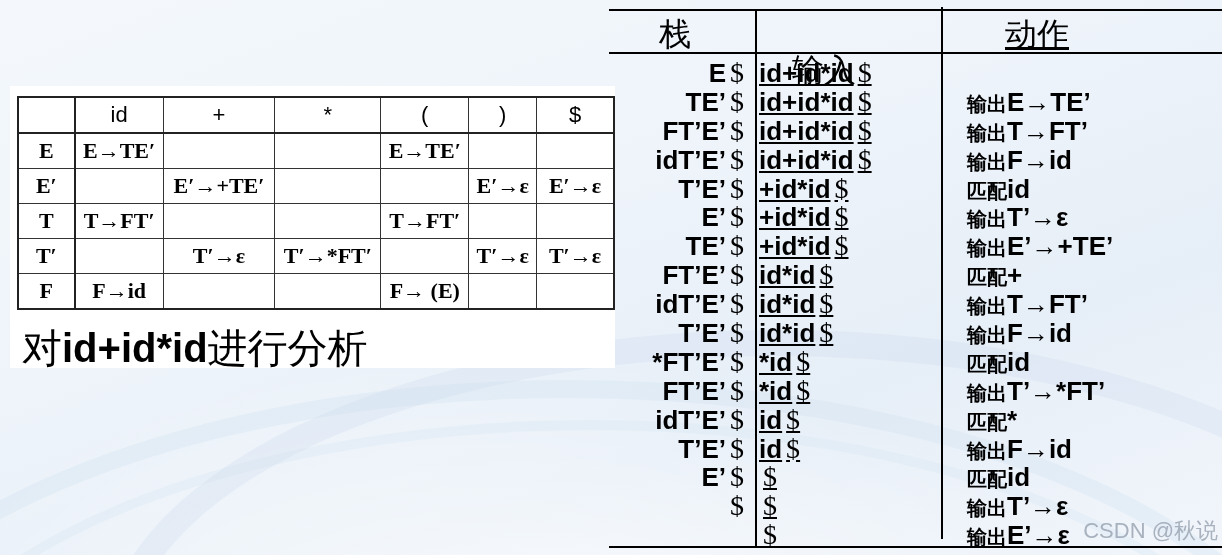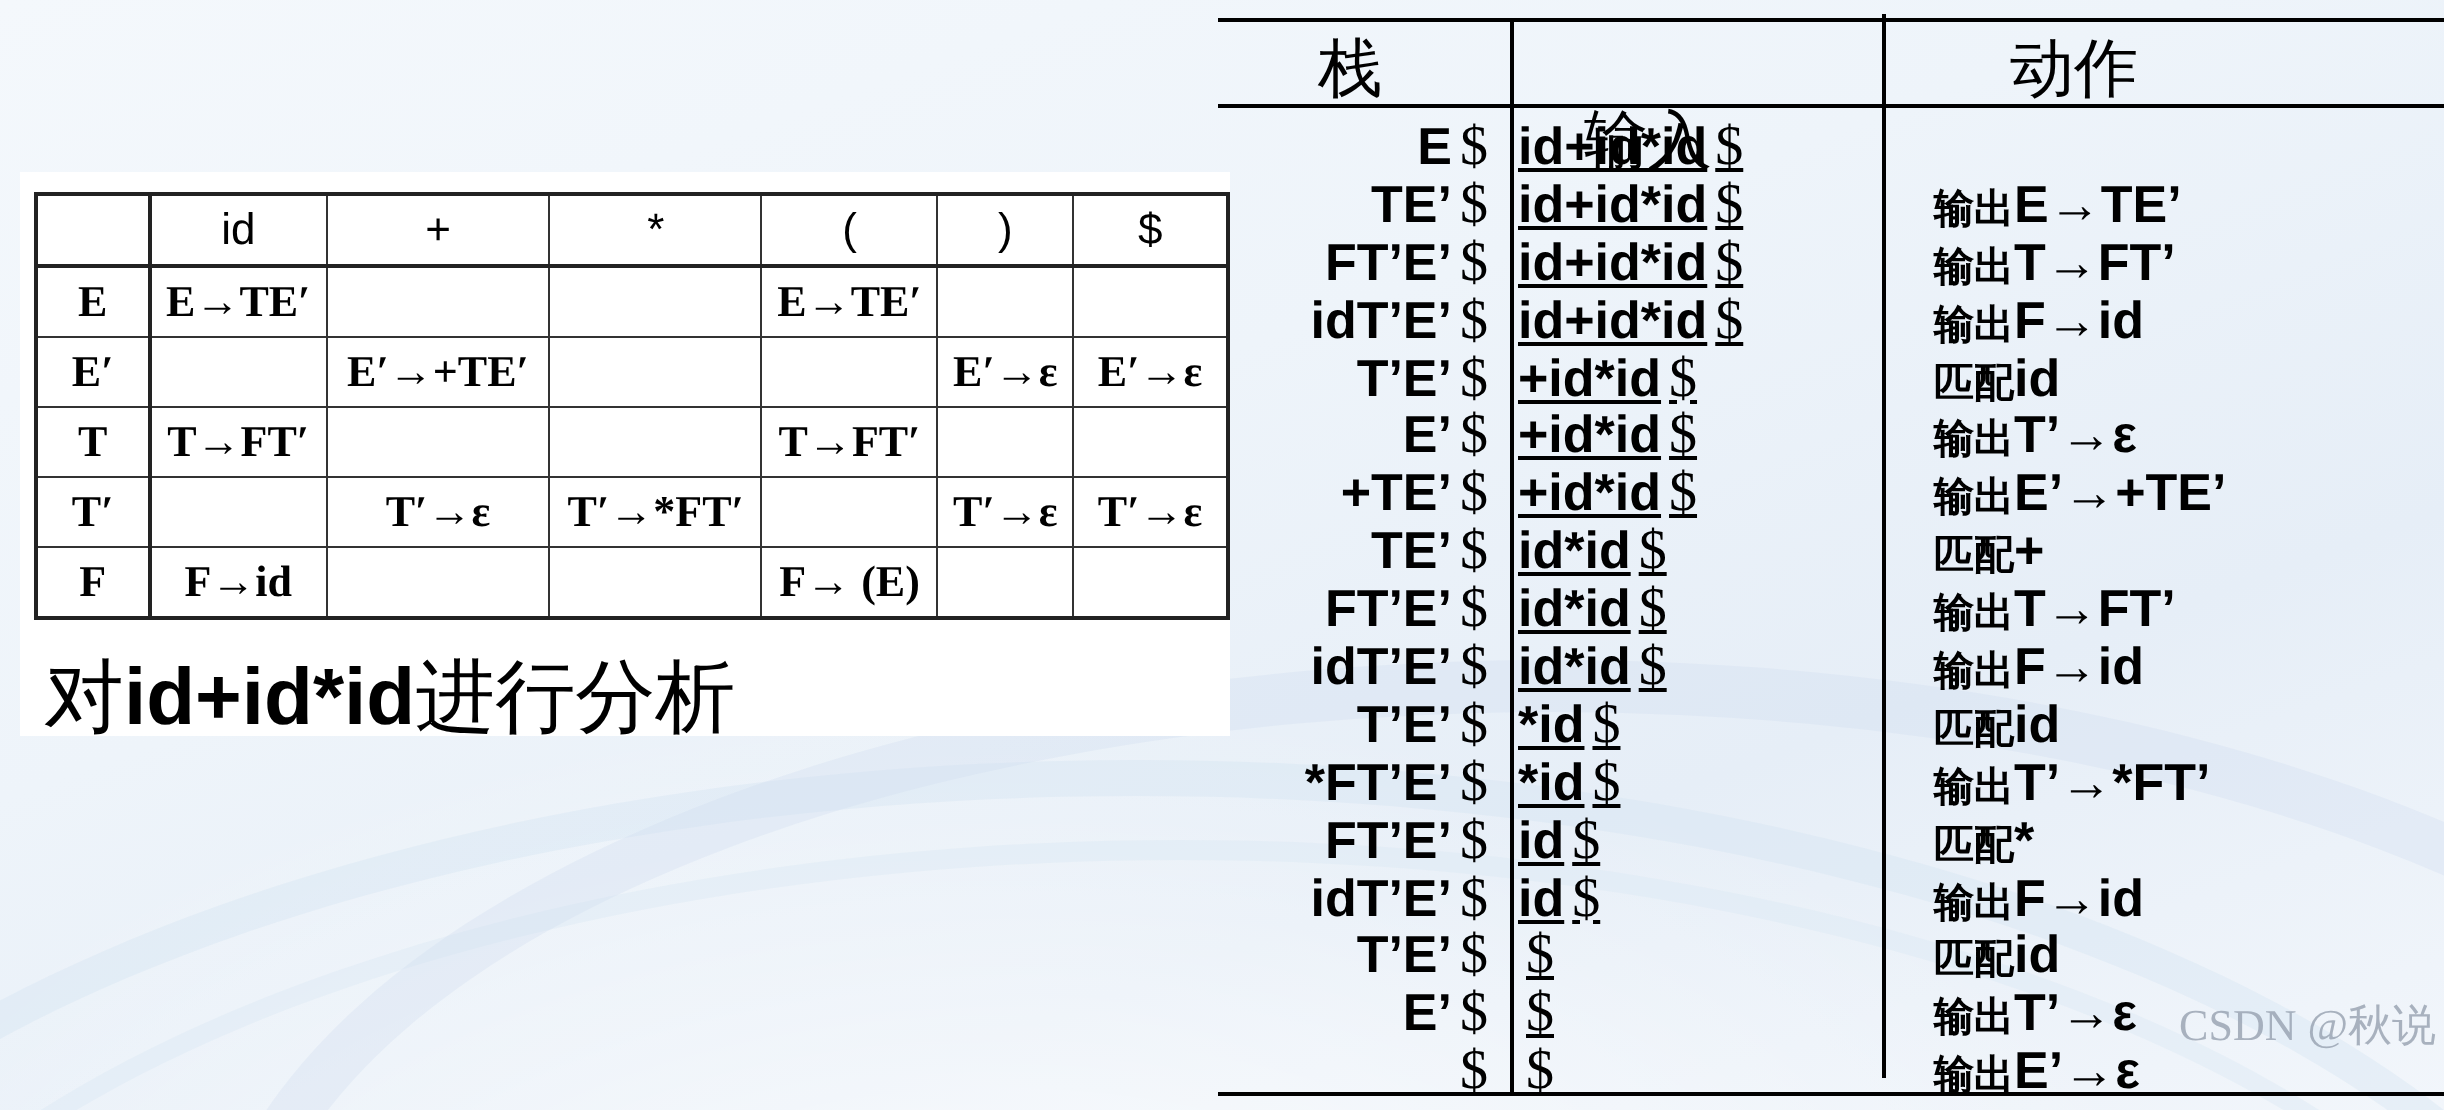--- a/index.html
+++ b/index.html
@@ -46,22 +46,22 @@
   .vline { position: absolute; width: 2px; background: #000; }
   .hdr { position: absolute; top: 4px; font-size: 32px; font-family: "DejaVu Serif", serif; }
   .col { position: absolute; top: 50px; }
   .row { height: 28.9px; line-height: 28.9px; font-size: 26px; font-weight: bold; white-space: nowrap; }
   .col-stack { left: 0; width: 135px; text-align: right; }
   .col-input { left: 150px; width: 170px; text-align: left; text-decoration: underline; }
   .col-action { left: 358px; width: 260px; text-align: left; }
   .dollar { font-family: "Liberation Serif", serif; font-weight: normal; font-size: 28px; margin-left: 4px; }
   .act-zh { font-family: "DejaVu Serif", serif; font-weight: bold; font-size: 20px; }
   .watermark {
-    position: absolute; right: 4px; bottom: 20px; font-size: 22px;
-    color: rgba(150,160,175,0.8); font-family: Liberation Serif, serif;
+    position: absolute; right: 4px; bottom: 2px; font-size: 22px;
+    color: rgba(150,160,175,0.8); font-family: Liberation Sans, sans-serif;
   }
 </style>
 </head>
 <body>
 
 <div class="swoosh s1"></div>
 <div class="swoosh s2"></div>
 <div class="swoosh s3"></div>
 
 <div class="left-panel">
@@ -131,30 +131,29 @@
 
 <div class="trace">
   <div class="hline" style="top:0;"></div>
   <div class="hline" style="top:43px;"></div>
   <div class="hline" style="top:537px;"></div>
   <div class="vline" style="left:146px; top:0; height:538px;"></div>
   <div class="vline" style="left:332px; top:-2px; height:532px;"></div>
 
   <div class="hdr" style="left:50px;">栈</div>
   <div class="hdr" style="left:183px;margin-top:36px;">输入</div>
-  <div class="hdr" style="left:396px;">动作</div>
+  <div class="hdr" style="left:396px;text-decoration:underline;">动作</div>
 
   <div class="col col-stack" id="col-stack">
       <div class="row"><span>E</span><span class="dollar">$</span></div>
       <div class="row"><span>TE’</span><span class="dollar">$</span></div>
       <div class="row"><span>FT’E’</span><span class="dollar">$</span></div>
       <div class="row"><span>idT’E’</span><span class="dollar">$</span></div>
       <div class="row"><span>T’E’</span><span class="dollar">$</span></div>
       <div class="row"><span>E’</span><span class="dollar">$</span></div>
-      <div class="row"><span>+TE’</span><span class="dollar">$</span></div>
       <div class="row"><span>TE’</span><span class="dollar">$</span></div>
       <div class="row"><span>FT’E’</span><span class="dollar">$</span></div>
       <div class="row"><span>idT’E’</span><span class="dollar">$</span></div>
       <div class="row"><span>T’E’</span><span class="dollar">$</span></div>
       <div class="row"><span>*FT’E’</span><span class="dollar">$</span></div>
       <div class="row"><span>FT’E’</span><span class="dollar">$</span></div>
       <div class="row"><span>idT’E’</span><span class="dollar">$</span></div>
       <div class="row"><span>T’E’</span><span class="dollar">$</span></div>
       <div class="row"><span>E’</span><span class="dollar">$</span></div>
       <div class="row"><span></span><span class="dollar">$</span></div>

